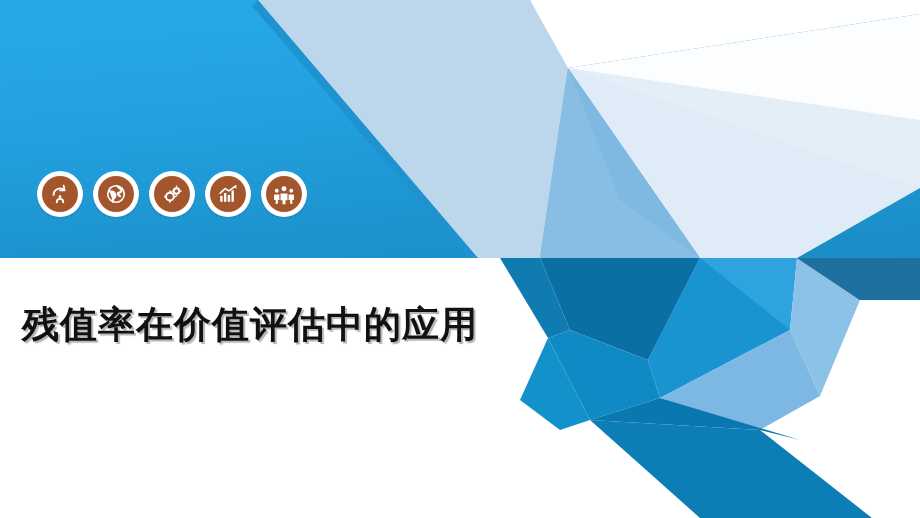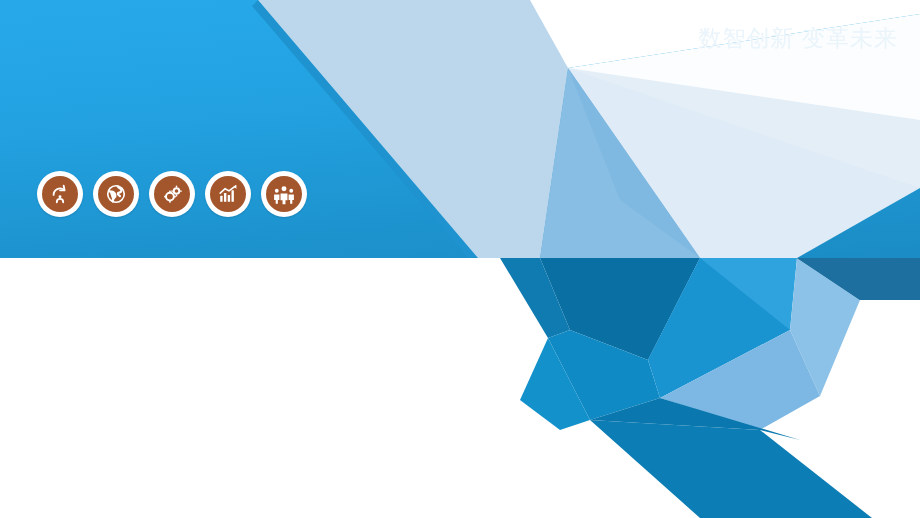--- a/index.html
+++ b/index.html
@@ -103,21 +103,20 @@
       <polygon points="797,258 920,258 920,300 860,300" fill="#17689a"></polygon>
       <polygon points="860,300 920,300 920,258 797,258" fill="#1d6f9f"></polygon>
 
       <polygon points="590,420 760,430 872,518 700,518" fill="#0c7db5"></polygon>
       <polygon points="590,420 660,398 800,440 760,430" fill="#0a78ae"></polygon>
 
       <polygon points="548,338 590,420 560,430 520,400" fill="#1291cb"></polygon>
     </svg>
   </div>
 
-  <div class="tagline">数智创新 变革未来</div>
 
   <div class="icon-row">
 
     <div class="icon-badge">
       <div class="icon-disc">
         <svg width="22" height="22" viewBox="0 0 24 24" fill="none" stroke="#ffffff" stroke-width="2" stroke-linecap="round" stroke-linejoin="round">
           <path d="M5 13a7 7 0 0 1 11.5-5.4"></path>
           <polyline points="16 3 17 8 12 8"></polyline>
           <circle cx="12" cy="15" r="1.6" fill="#ffffff" stroke="none"></circle>
           <path d="M8.5 21c0-2.2 1.6-3.6 3.5-3.6S15.5 18.8 15.5 21" stroke-width="2"></path>
@@ -181,14 +180,15 @@
             <path d="M2.2 12.6h5.8v6h-1.7v4h-2.4v-4H2.2z"></path>
             <circle cx="20.9" cy="8.4" r="2.1"></circle>
             <path d="M18 12.6h5.8v6h-1.7v4h-2.4v-4H18z"></path>
           </g>
         </svg>
       </div>
     </div>
 
   </div>
 
+  <div class="slide-title">残值率在价值评估中的应用</div>
 
 </div>
 
 </body></html>

